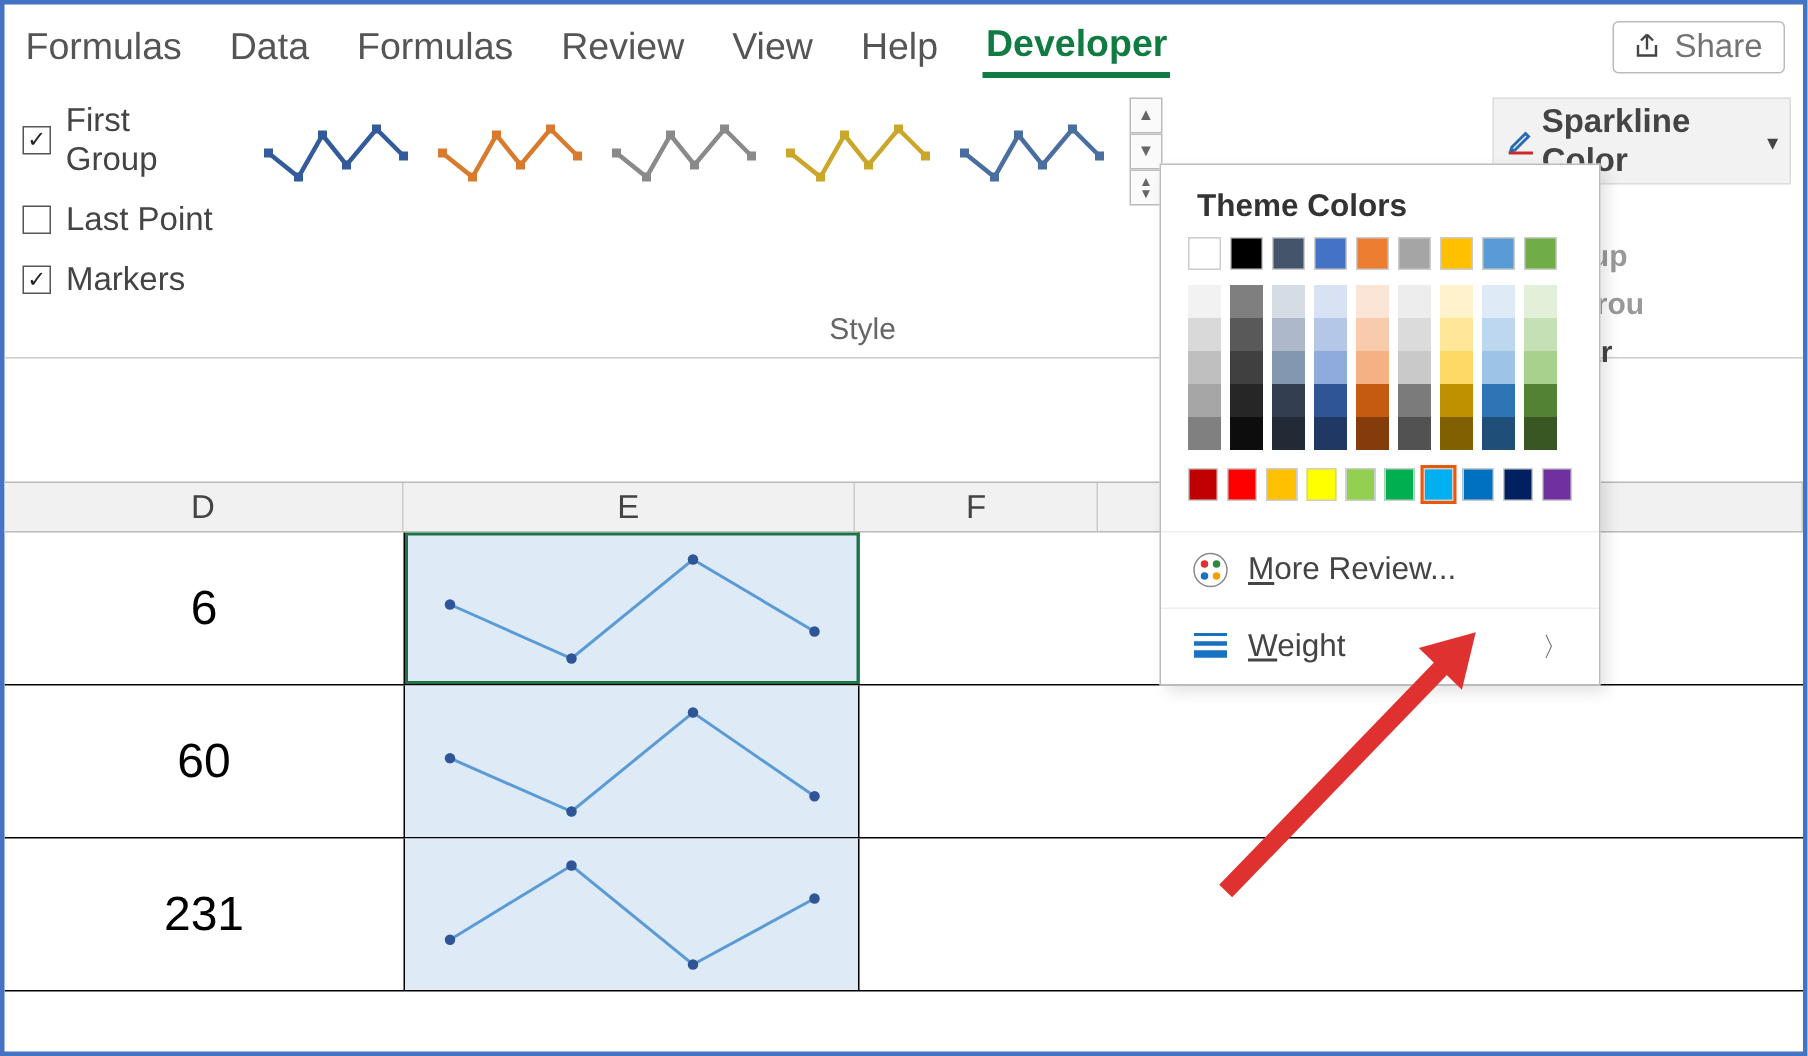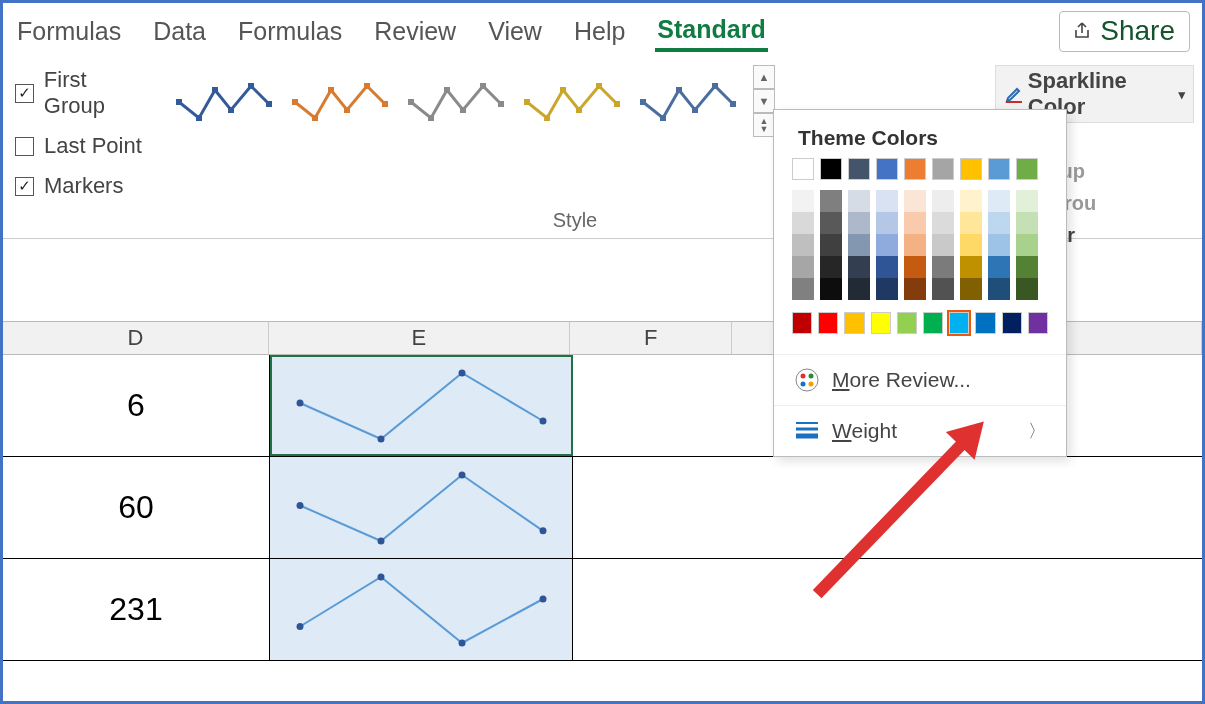--- a/index.html
+++ b/index.html
@@ -1,20 +1,20 @@
 <!DOCTYPE html>
 <html><head>
 <meta charset="utf-8">
 <style>
 * { box-sizing: border-box; margin: 0; padding: 0; font-family: "Segoe UI", Arial, sans-serif; }
 body { width: 1205px; height: 704px; background: #fff; border: 3px solid #4472C4; position: relative; overflow: hidden; }
 .ribbon-tabs { display: flex; align-items: center; height: 56px; padding: 0 12px; gap: 28px; font-size: 25px; color: #555; }
 .ribbon-tabs .tab { padding: 4px 2px; cursor: pointer; }
 .ribbon-tabs .tab.active { color: #107C41; font-weight: 600; border-bottom: 4px solid #107C41; }
-.share-btn { margin-left: auto; border: 1.5px solid #bbb; border-radius: 4px; padding: 3px 14px 4px 12px; display: flex; align-items: center; gap: 8px; font-size: 28px; color: #14532d; background: #fff; }
+.share-btn { margin-left: auto; border: 1.5px solid #bbb; border-radius: 4px; padding: 3px 14px 4px 12px; display: flex; align-items: center; gap: 8px; font-size: 22px; color: #737373; background: #fff; }
 .ribbon-body { display: flex; height: 180px; border-bottom: 1px solid #ccc; }
 .show-group { width: 160px; padding: 8px 10px 0 12px; font-size: 22px; color: #444; }
 .chk { display: flex; align-items: center; gap: 10px; margin-bottom: 14px; cursor: pointer; }
 .chk .box { width: 19px; height: 19px; border: 1.5px solid #555; display: flex; align-items: center; justify-content: center; font-size: 15px; color: #222; }
 .style-group { flex: 1; display: flex; flex-direction: column; }
 .style-gallery { display: flex; align-items: center; gap: 8px; padding: 6px 6px 0 6px; }
 .style-thumb { width: 108px; height: 70px; border: 1px solid transparent; display: flex; align-items: center; justify-content: center; }
 .style-spinner { display: flex; flex-direction: column; margin-left: 4px; }
 .spin-btn { width: 22px; height: 24px; border: 1px solid #bbb; display: flex; align-items: center; justify-content: center; font-size: 11px; color: #666; background: #fafafa; }
 .style-label { text-align: center; font-size: 20px; color: #666; margin-top: 72px; }
@@ -51,21 +51,21 @@
 </head>
 <body>
 
 <div class="ribbon-tabs">
   <span class="tab">Formulas</span>
   <span class="tab">Data</span>
   <span class="tab">Formulas</span>
   <span class="tab">Review</span>
   <span class="tab">View</span>
   <span class="tab">Help</span>
-  <span class="tab active">Standard</span>
+  <span class="tab active">Developer</span>
   <span class="share-btn">
     <svg width="20" height="20" viewBox="0 0 20 20">
         <path fill="none" stroke="#444" stroke-width="1.6" d="M4 9v7h12V9 M10 12V2m0 0l-4 4m4-4l4 4"></path>
       </svg>
     <span>Share</span>
   </span>
 </div>
 
 <div class="ribbon-body">
   <div class="show-group">

